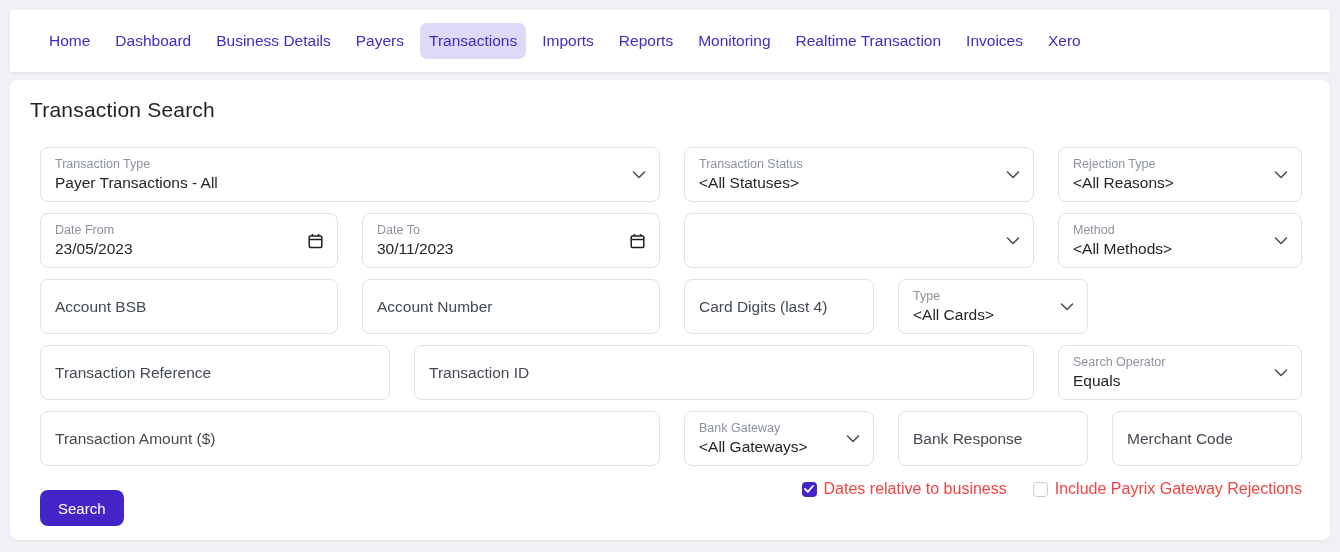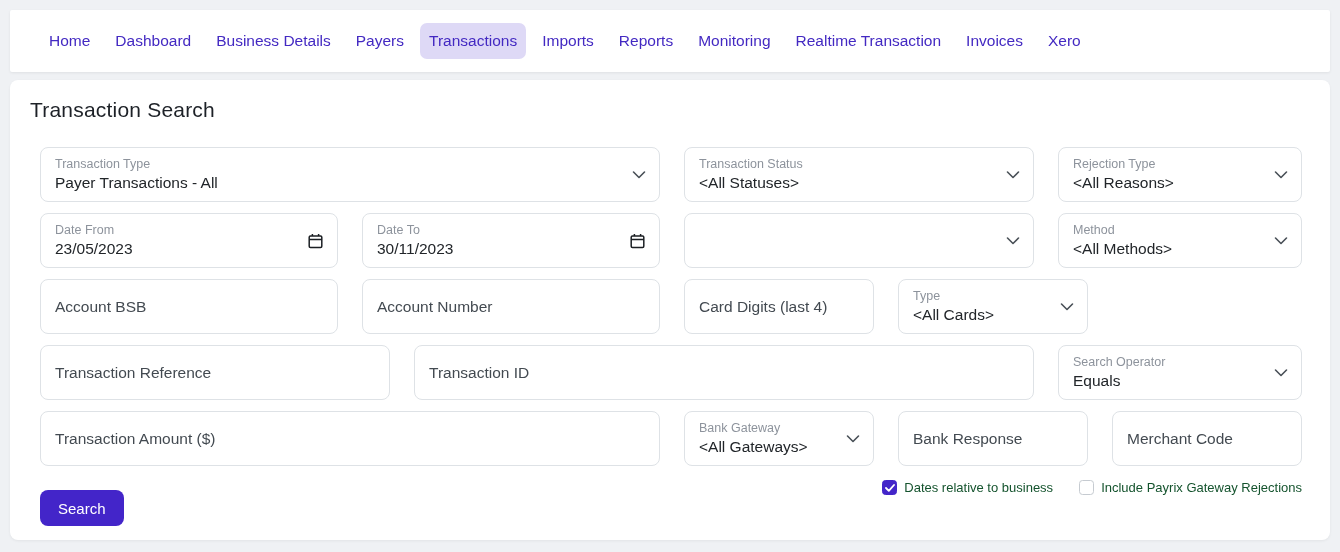--- a/index.html
+++ b/index.html
@@ -43,21 +43,21 @@
   .w620{width:620px}.w350{width:350px}.w244{width:244px}.w298{width:298px}.w190{width:190px}
   
   .bottom-bar{display:flex;align-items:flex-start;margin-top:24px}
   .search-btn{background:var(--accent);color:#fff;border:none;border-radius:8px;height:36px;
     padding:0 18px;font-size:15px;font-family:"Liberation Sans",sans-serif;cursor:pointer}
   .check-group{margin-left:auto;display:flex;gap:26px;align-items:center;margin-top:-10px}
   .check{display:flex;align-items:center;gap:7px;cursor:pointer}
   .box{width:15px;height:15px;border-radius:3.5px;border:1px solid #c6cbd1;background:#fff;
     display:flex;align-items:center;justify-content:center;flex:none}
   .box.checked{background:var(--accent);border-color:var(--accent)}
-  .check-label{font-size:13px;color:#14532d;white-space:nowrap}
+  .check-label{font-size:16px;color:#ef4444;white-space:nowrap}
 </style>
 </head>
 <body>
 
 <div class="nav-card">
   <a class="nav-item">Home</a>
   <a class="nav-item">Dashboard</a>
   <a class="nav-item">Business Details</a>
   <a class="nav-item">Payers</a>
   <a class="nav-item active">Transactions</a>

